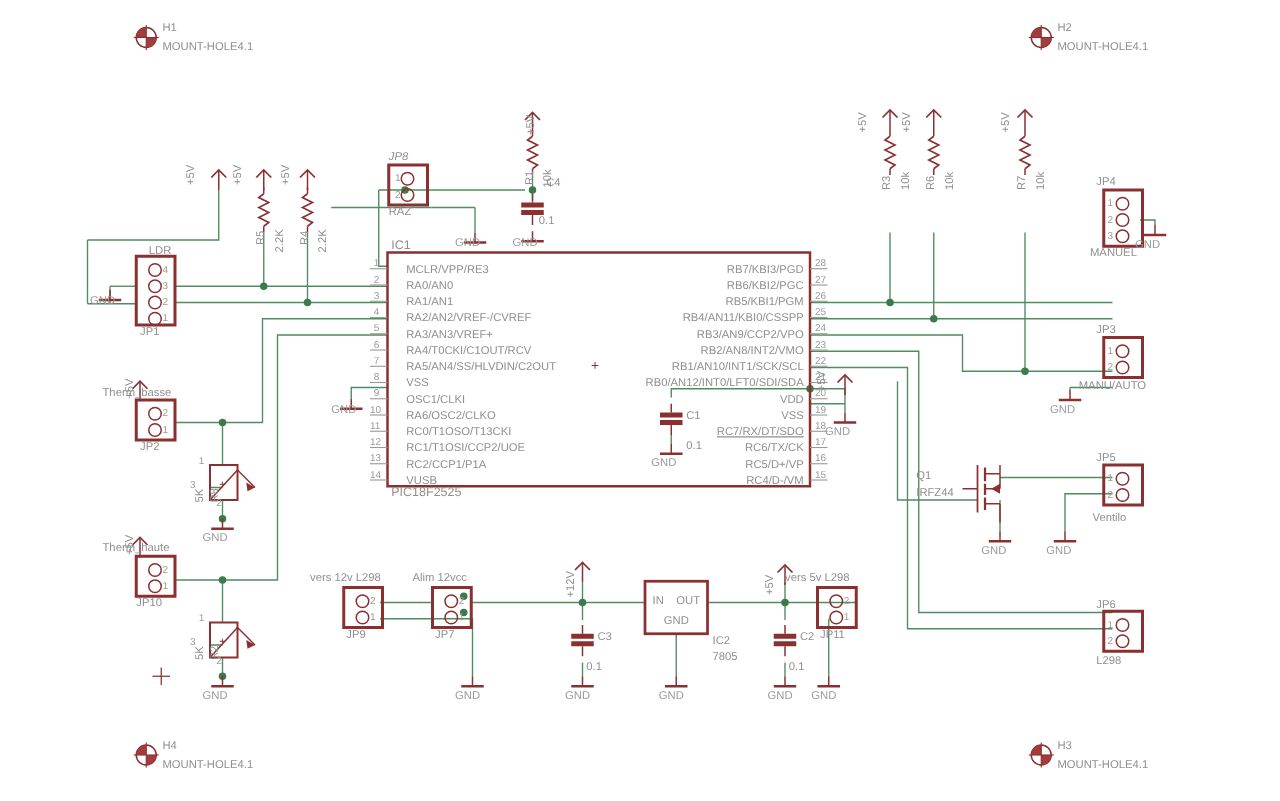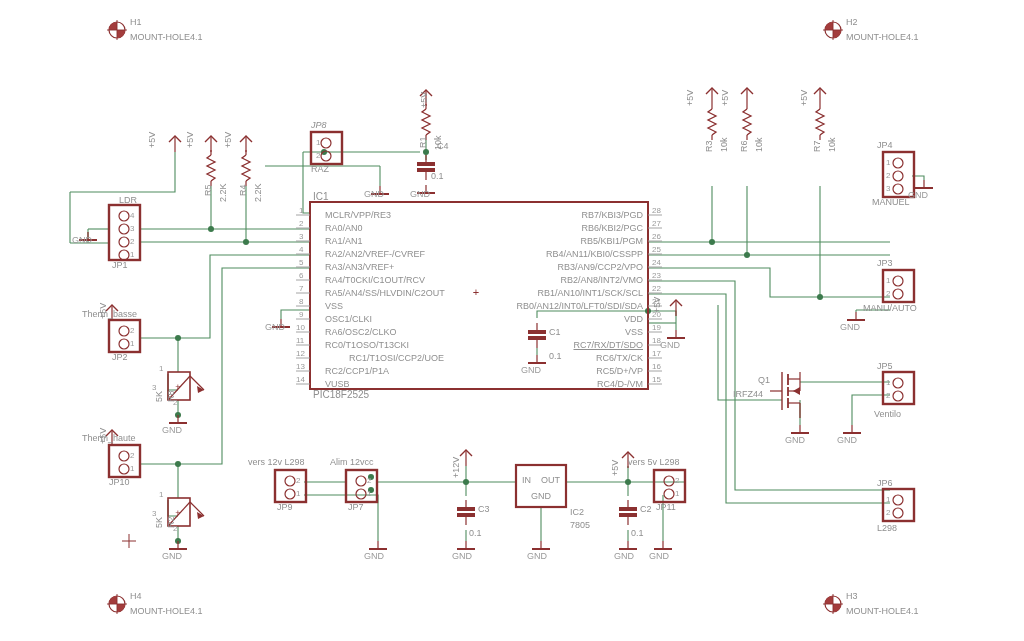--- a/index.html
+++ b/index.html
@@ -353,21 +353,21 @@
   <div class="lbl" style="left:325px;top:224px;">RA0/AN0</div>
   <div class="lbl" style="left:325px;top:237px;">RA1/AN1</div>
   <div class="lbl" style="left:325px;top:250px;text-align:center;">RA2/AN2/VREF-/CVREF</div>
   <div class="lbl" style="left:325px;top:263px;">RA3/AN3/VREF+</div>
   <div class="lbl" style="left:325px;top:276px;">RA4/T0CKI/C1OUT/RCV</div>
   <div class="lbl" style="left:325px;top:289px;">RA5/AN4/SS/HLVDIN/C2OUT</div>
   <div class="lbl" style="left:325px;top:302px;">VSS</div>
   <div class="lbl" style="left:325px;top:315px;text-align:right;">OSC1/CLKI</div>
   <div class="lbl" style="left:325px;top:328px;">RA6/OSC2/CLKO</div>
   <div class="lbl" style="left:325px;top:341px;">RC0/T1OSO/T13CKI</div>
-  <div class="lbl" style="left:325px;top:354px;margin-left:24px;">RC1/T1OSI/CCP2/UOE</div>
+  <div class="lbl" style="left:325px;top:354px;">RC1/T1OSI/CCP2/UOE</div>
   <div class="lbl" style="left:325px;top:367px;">RC2/CCP1/P1A</div>
   <div class="lbl" style="left:325px;top:380px;">VUSB</div>
 
   <div class="lbl pn" style="left:299px;top:206px;">1</div>
   <div class="lbl pn" style="left:299px;top:219px;">2</div>
   <div class="lbl pn" style="left:299px;top:232px;">3</div>
   <div class="lbl pn" style="left:299px;top:245px;">4</div>
   <div class="lbl pn" style="left:299px;top:258px;">5</div>
   <div class="lbl pn" style="left:299px;top:271px;">6</div>
   <div class="lbl pn" style="left:299px;top:284px;">7</div>
@@ -493,21 +493,21 @@
   <div class="lbl" style="left:330px;top:458px;">Alim 12vcc</div>
   <div class="lbl" style="left:348px;top:503px;">JP7</div>
   <div class="lbl pn" style="left:367px;top:476px;">2</div>
   <div class="lbl pn" style="left:367px;top:489px;">1</div>
 
   <div class="lbl" style="left:628px;top:458px;">vers 5v L298</div>
   <div class="lbl" style="left:656px;top:503px;">JP11</div>
   <div class="lbl pn" style="left:675px;top:476px;">2</div>
   <div class="lbl pn" style="left:675px;top:489px;">1</div>
 
-  <div class="lbl" style="left:733px;top:376px;margin-left:25px;">Q1</div>
+  <div class="lbl" style="left:733px;top:376px;">Q1</div>
   <div class="lbl" style="left:733px;top:390px;">IRFZ44</div>
 
   <div class="lbl" style="left:522px;top:476px;">IN</div>
   <div class="lbl" style="left:541px;top:476px;">OUT</div>
   <div class="lbl" style="left:531px;top:492px;">GND</div>
   <div class="lbl" style="left:570px;top:508px;">IC2</div>
   <div class="lbl" style="left:570px;top:521px;">7805</div>
 
   <div class="lbl rot" style="left:148px;top:148px;">+5V</div>
   <div class="lbl rot" style="left:186px;top:148px;">+5V</div>

